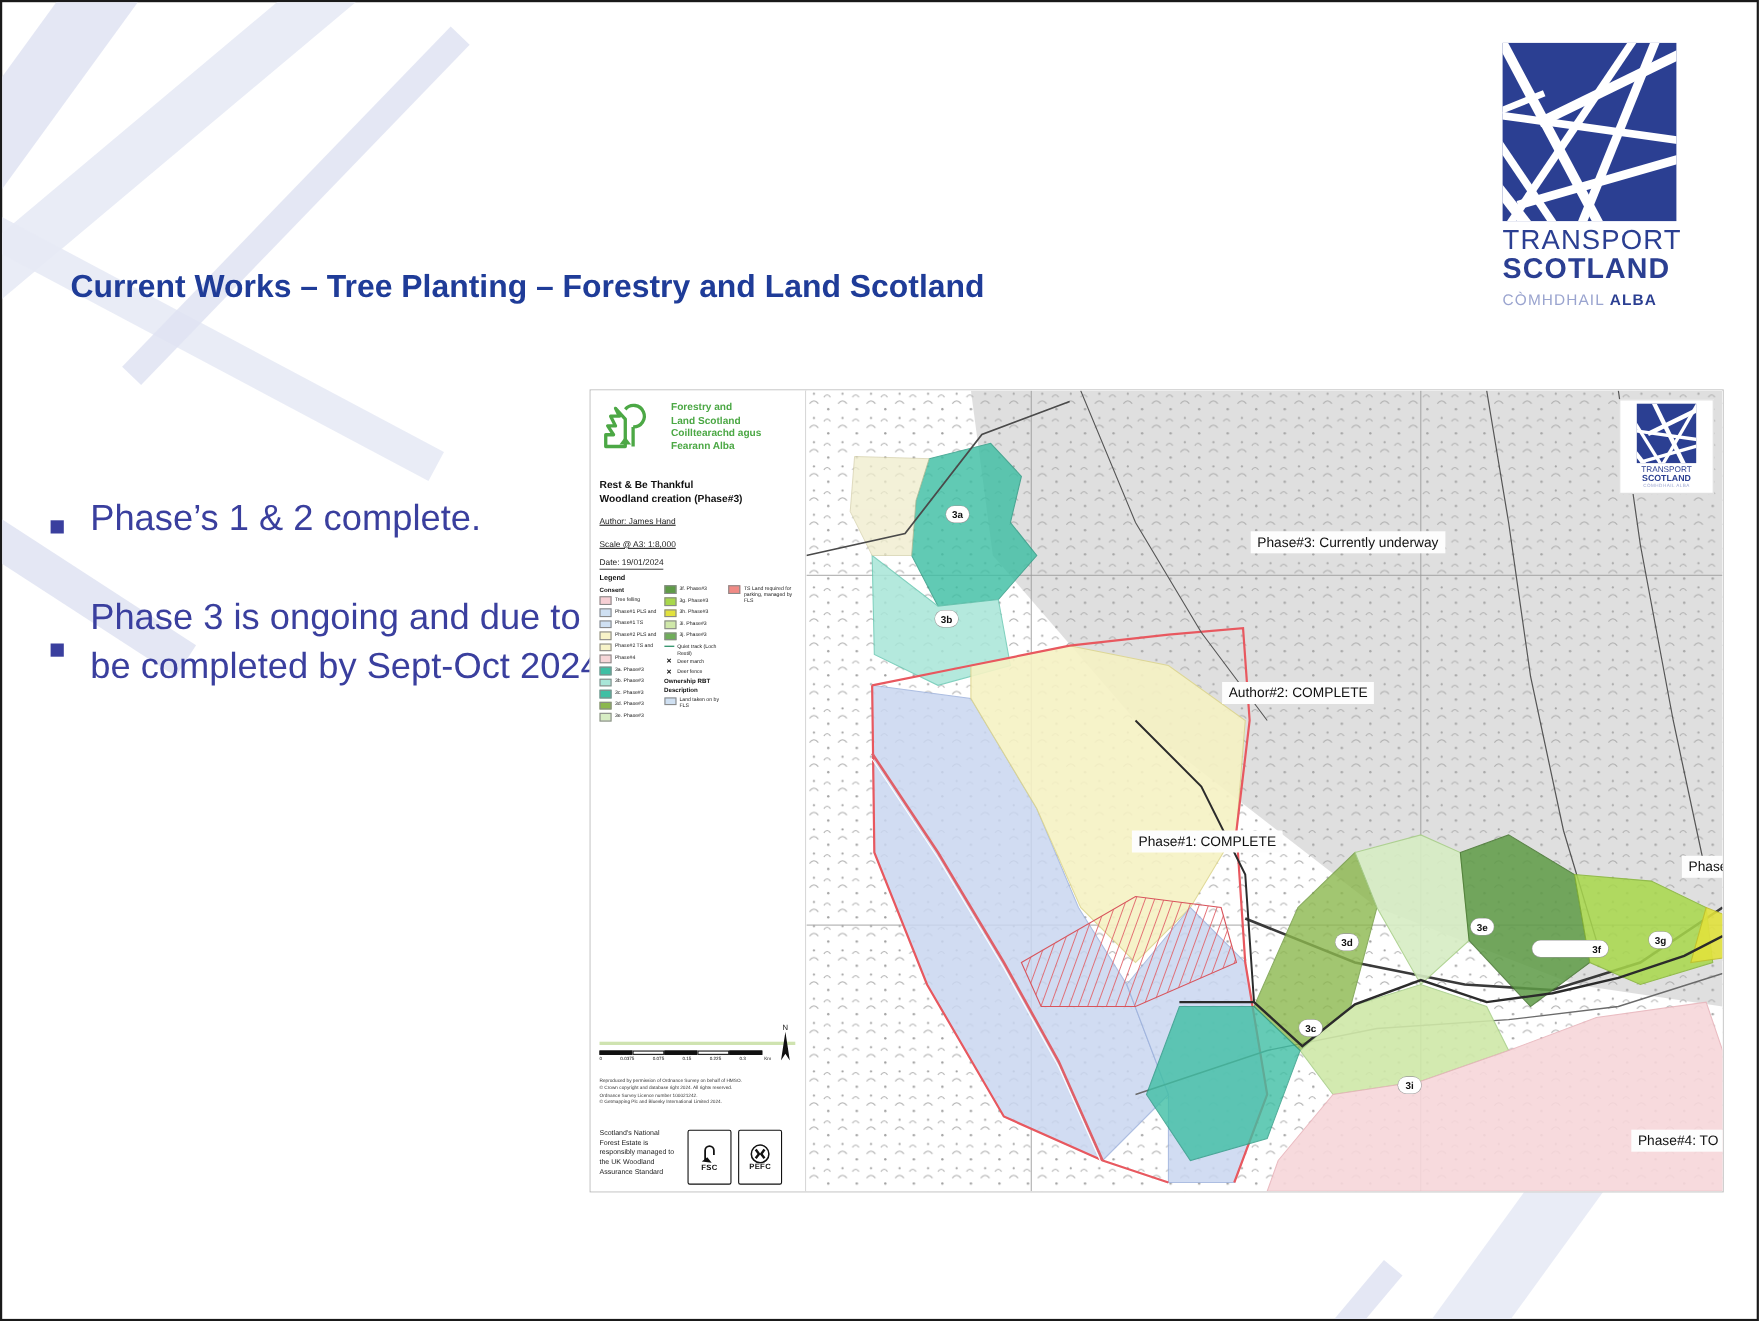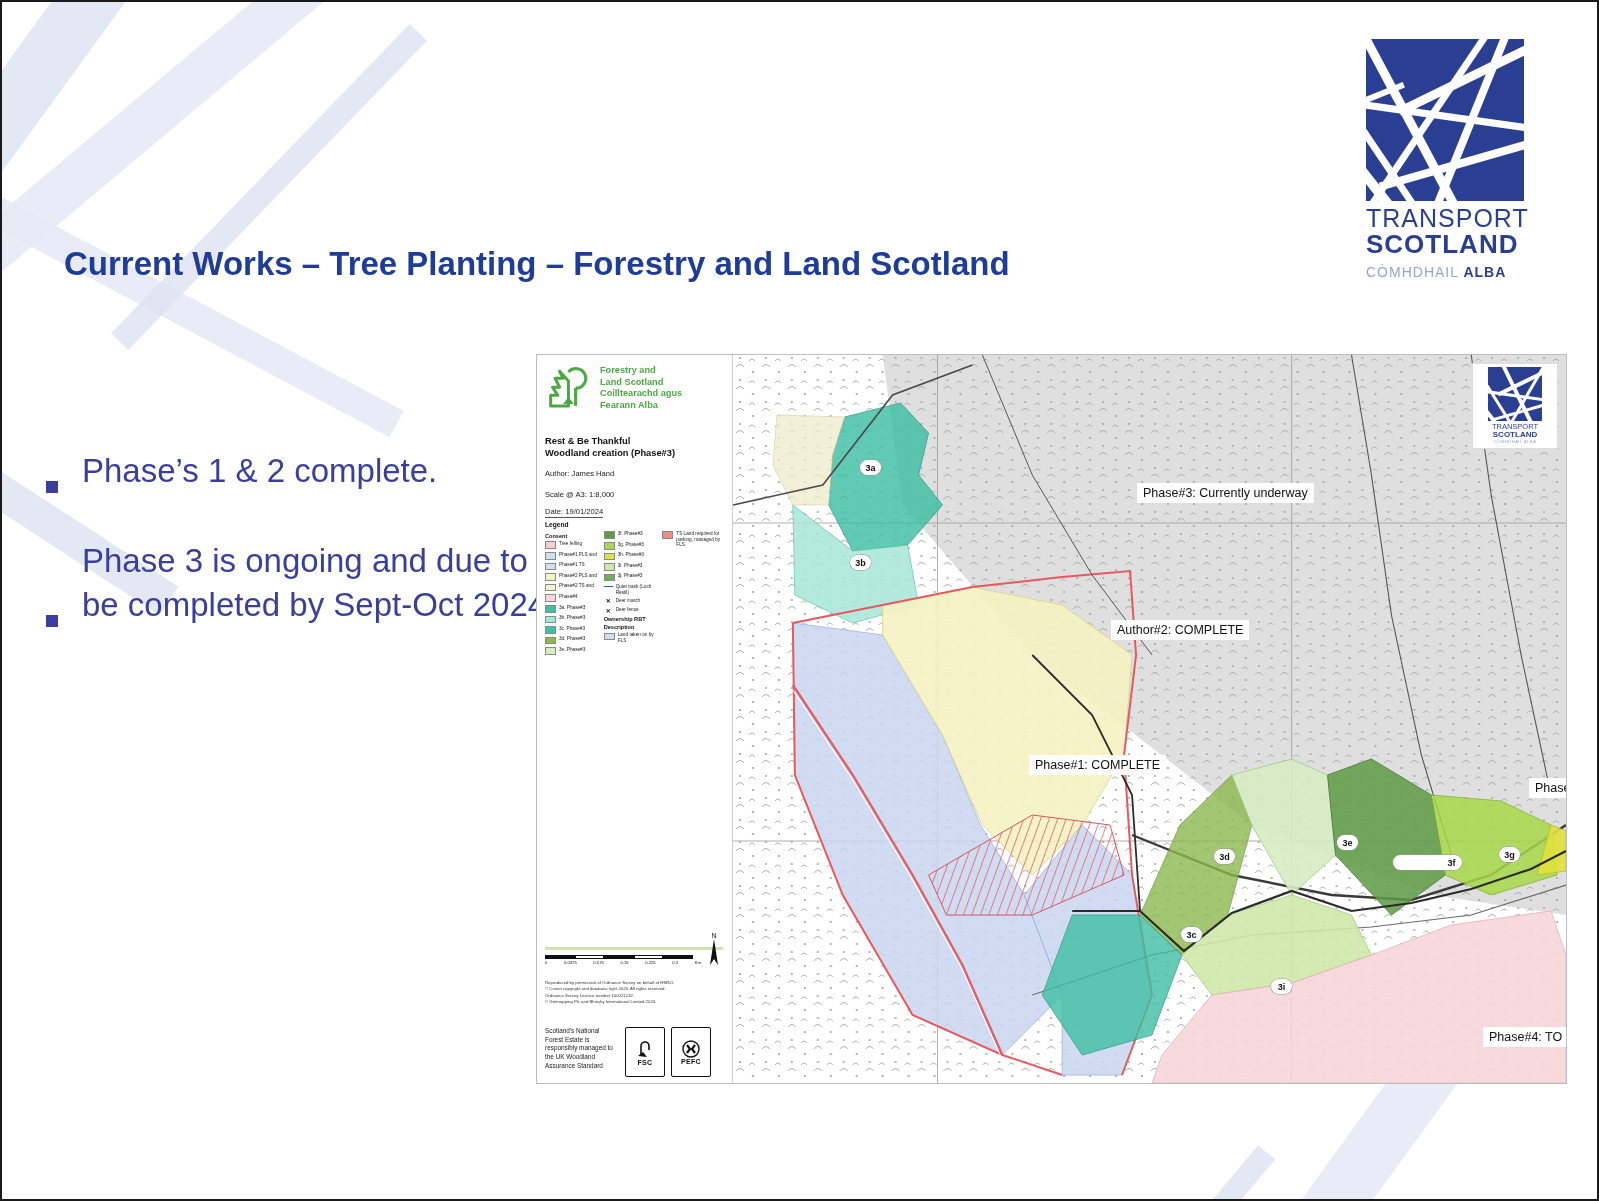--- a/index.html
+++ b/index.html
@@ -8,55 +8,55 @@
   #slide{position:relative;width:1599px;height:1201px;background:#ffffff;
          border:2px solid #1a1a1a;box-sizing:border-box;overflow:hidden;}
 
   
   .wm{position:absolute;background:#dfe3f2;opacity:.85;pointer-events:none;}
   .wm2{position:absolute;background:#e7eaf5;opacity:.9;pointer-events:none;}
 
   
   #title{position:absolute;left:28px;top:30px;font-size:60px;font-weight:bold;
          color:#1f3c98;letter-spacing:-1px;white-space:nowrap;}
-  #subtitle{position:absolute;left:62px;top:243px;font-size:33px;font-weight:bold;
+  #subtitle{position:absolute;left:62px;top:243px;font-size:29px;font-weight:bold;
             color:#1f3c98;white-space:nowrap;}
 
   
   #ts-logo{position:absolute;left:1364px;top:37px;width:162px;}
   .ts-mark{width:158px;height:162px;background:#2b3f92;position:relative;overflow:hidden;}
   .ts-mark i{position:absolute;background:#ffffff;display:block;}
   .ts-name1{font-size:25px;font-weight:normal;color:#2b3f92;letter-spacing:1px;
             text-align:left;line-height:1.05;margin-top:4px;}
   .ts-name2{font-size:26px;font-weight:bold;color:#2b3f92;letter-spacing:1px;
             text-align:left;line-height:1.05;}
   .ts-gaelic{font-size:14px;color:#9aa4cf;letter-spacing:1px;margin-top:5px;}
   .ts-gaelic b{color:#2b3f92;}
 
   
   #bullets{position:absolute;left:44px;top:447px;width:520px;}
-  .bullet{display:flex;align-items:flex-end;margin-bottom:46px;}
+  .bullet{display:flex;align-items:center;margin-bottom:46px;}
   .bullet .sq{width:12px;height:12px;background:#3a3f9e;margin-top:16px;
               margin-right:24px;flex:0 0 12px;}
   .bullet .txt{font-size:33px;line-height:1.33;color:#3a3f9e;}
 
   
   #map-figure{position:absolute;left:534px;top:352px;width:1031px;height:730px;
               background:#ffffff;border:1px solid #bdbdbd;box-sizing:border-box;}
 
   
   #map-panel{position:absolute;left:0;top:0;width:196px;height:100%;background:#fff;
              border-right:1px solid #cfcfcf;box-sizing:border-box;padding:10px 8px;}
 
-  .fls-head{display:flex;align-items:flex-start;gap:1px;}
+  .fls-head{display:flex;align-items:flex-start;gap:11px;}
   .fls-logo{width:54px;height:48px;flex:0 0 54px;}
   .fls-txt{font-size:9.2px;line-height:1.25;color:#4ca845;font-weight:bold;}
 
   .map-title{margin-top:22px;font-size:9.3px;font-weight:bold;color:#111;line-height:1.3;}
-  .map-meta{margin-top:9px;font-size:7.6px;color:#222;line-height:1.5;}
+  .map-meta{margin-top:9px;font-size:7.6px;color:#222;line-height:1.5;text-decoration:underline;}
   .map-date{margin-top:7px;font-size:7.6px;color:#222;border-bottom:1px solid #555;
             display:inline-block;padding-bottom:1px;}
   .legend-h{margin-top:3px;font-size:6.6px;font-weight:bold;color:#111;}
 
   .legend-cols{display:flex;gap:5px;margin-top:3px;}
   .lcol{flex:1;}
   .lcol.wide{flex:1.15;}
   .lgroup{font-size:5.6px;font-weight:bold;color:#111;margin:2px 0 2px;}
   .litem{display:flex;align-items:flex-start;gap:3px;margin-bottom:2.6px;}
   .sw{width:9px;height:5.5px;flex:0 0 9px;border:.6px solid #8a8a8a;margin-top:.5px;}

